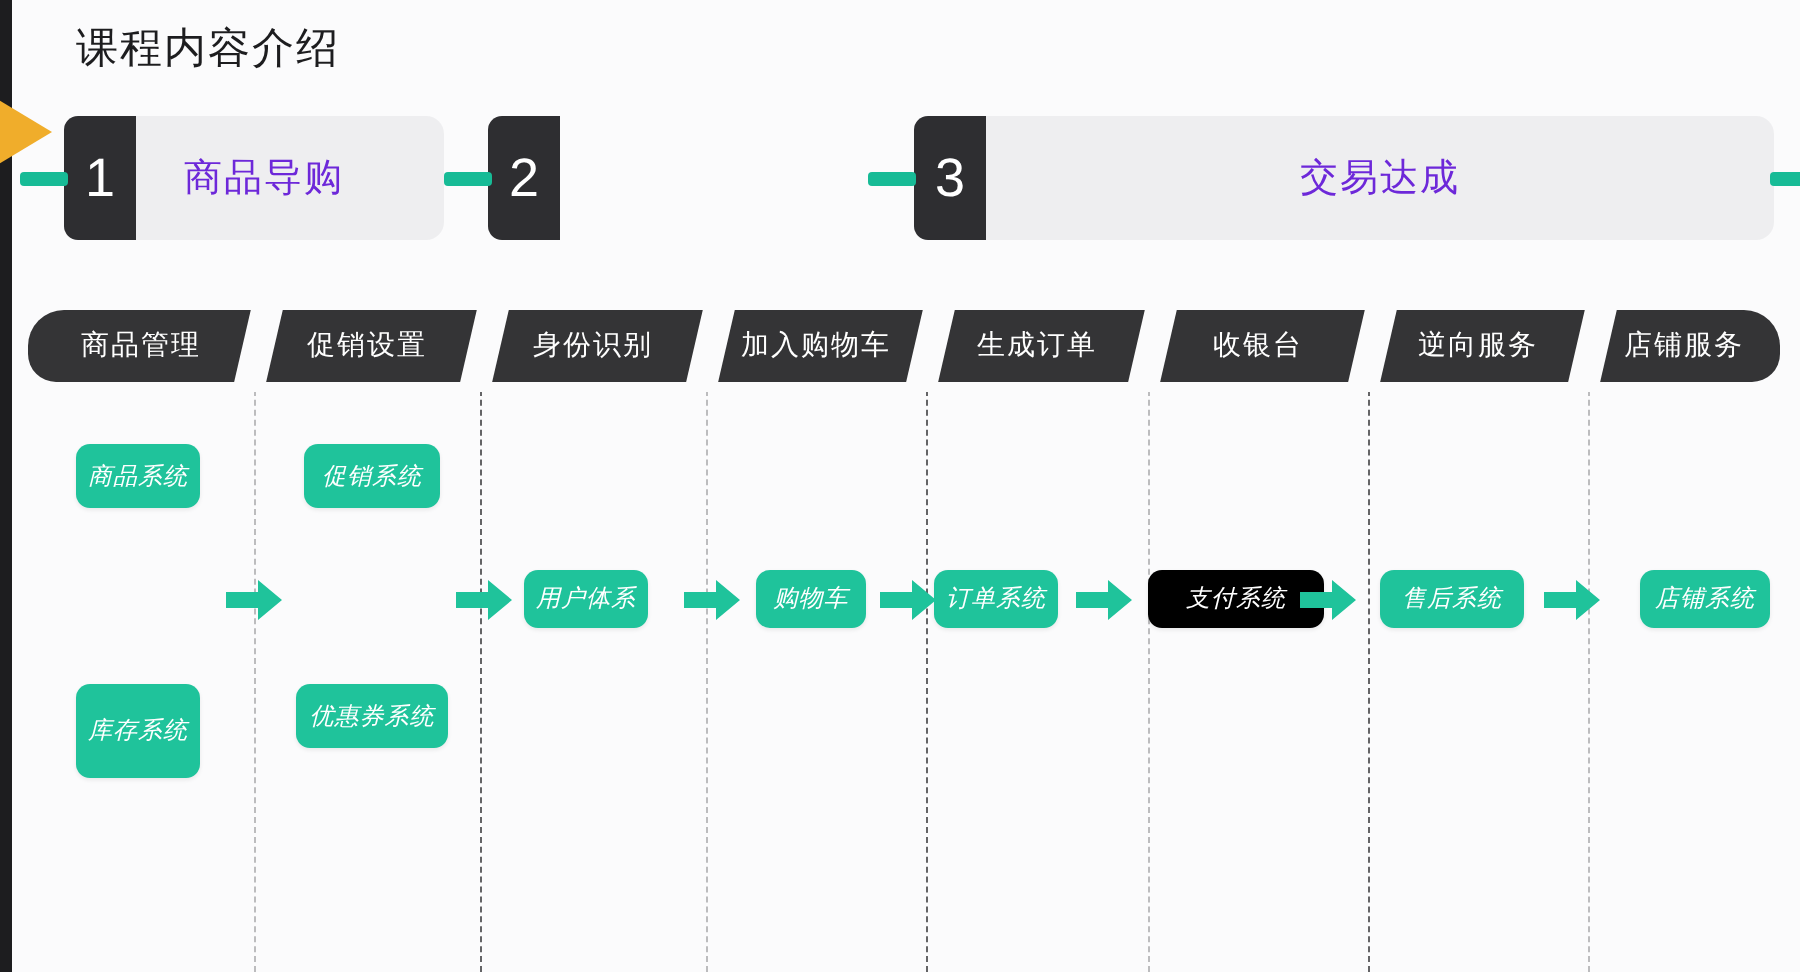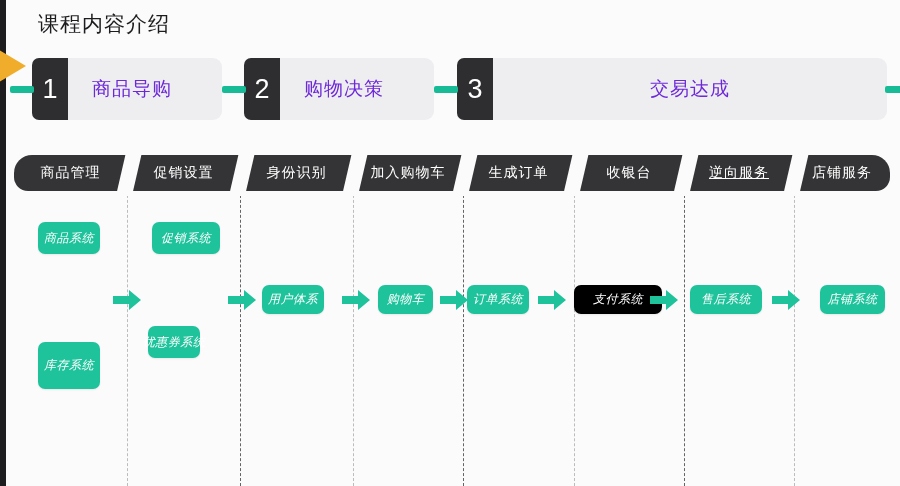--- a/index.html
+++ b/index.html
@@ -114,60 +114,59 @@
 
   <div class="page-title">课程内容介绍</div>
 
   <div class="stage-row" id="stage-row">
       <div class="stage s1" style="left: 32px; width: 190px;">
         <div class="num">1</div>
         <div class="body">商品导购</div>
       </div>
       <div class="stage s2" style="left: 244px; width: 190px;">
         <div class="num">2</div>
-        <div class="body">购物决策</div>
       </div>
       <div class="stage s3" style="left: 457px; width: 430px;">
         <div class="num">3</div>
         <div class="body">交易达成</div>
       </div>
     </div>
 
   <div class="ribbon-wrap" id="ribbon-wrap">
       <div class="ribbon-seg first" style="left: 14px; width: 113px;">商品管理</div>
       <div class="ribbon-seg" style="left: 127px; width: 113px;">促销设置</div>
       <div class="notch" style="left: 121px;"></div>
       <div class="ribbon-seg" style="left: 240px; width: 113px;">身份识别</div>
       <div class="notch" style="left: 234px;"></div>
       <div class="ribbon-seg" style="left: 353px; width: 110px;">加入购物车</div>
       <div class="notch" style="left: 347px;"></div>
       <div class="ribbon-seg" style="left: 463px; width: 111px;">生成订单</div>
       <div class="notch" style="left: 457px;"></div>
       <div class="ribbon-seg" style="left: 574px; width: 110px;">收银台</div>
       <div class="notch" style="left: 568px;"></div>
-      <div class="ribbon-seg" style="left: 684px; width: 110px; text-decoration: underline;">逆向服务</div>
+      <div class="ribbon-seg" style="left: 684px; width: 110px;">逆向服务</div>
       <div class="notch" style="left: 678px;"></div>
       <div class="ribbon-seg last" style="left: 794px; width: 96px;">店铺服务</div>
       <div class="notch" style="left: 788px;"></div>
     </div>
 
   <div id="dividers-layer">
       <div class="divider faint" style="left: 127px;"></div>
       <div class="divider" style="left: 240px;"></div>
       <div class="divider faint" style="left: 353px;"></div>
       <div class="divider" style="left: 463px;"></div>
       <div class="divider faint" style="left: 574px;"></div>
       <div class="divider" style="left: 684px;"></div>
       <div class="divider faint" style="left: 794px;"></div>
     </div>
   <div id="nodes-layer">
       <div class="node" style="left: 38px; top: 222px; width: 62px; height: 32px; background: rgb(31, 195, 155);">商品系统</div>
       <div class="node" style="left: 38px; top: 342px; width: 62px; height: 47px; background: rgb(31, 195, 155);">库存系统</div>
       <div class="node" style="left: 152px; top: 222px; width: 68px; height: 32px; background: rgb(31, 195, 155);">促销系统</div>
-      <div class="node" style="left: 148px; top: 326px; width: 52px; height: 32px; background: rgb(31, 195, 155);">优惠券系统</div>
+      <div class="node" style="left: 148px; top: 342px; width: 76px; height: 32px; background: rgb(31, 195, 155);">优惠券系统</div>
       <div class="node" style="left: 262px; top: 285px; width: 62px; height: 29px; background: rgb(31, 195, 155);">用户体系</div>
       <div class="node" style="left: 378px; top: 285px; width: 55px; height: 29px; background: rgb(31, 195, 155);">购物车</div>
       <div class="node" style="left: 467px; top: 285px; width: 62px; height: 29px; background: rgb(31, 195, 155);">订单系统</div>
       <div class="node" style="left: 574px; top: 285px; width: 88px; height: 29px; background: #000000;">支付系统</div>
       <div class="node" style="left: 690px; top: 285px; width: 72px; height: 29px; background: rgb(31, 195, 155);">售后系统</div>
       <div class="node" style="left: 820px; top: 285px; width: 65px; height: 29px; background: rgb(31, 195, 155);">店铺系统</div>
     </div>
   <div id="arrows-layer">
       <div class="arrow" style="left: 113px; top: 290px;">
         <svg viewBox="0 0 28 20" xmlns="http://www.w3.org/2000/svg">

